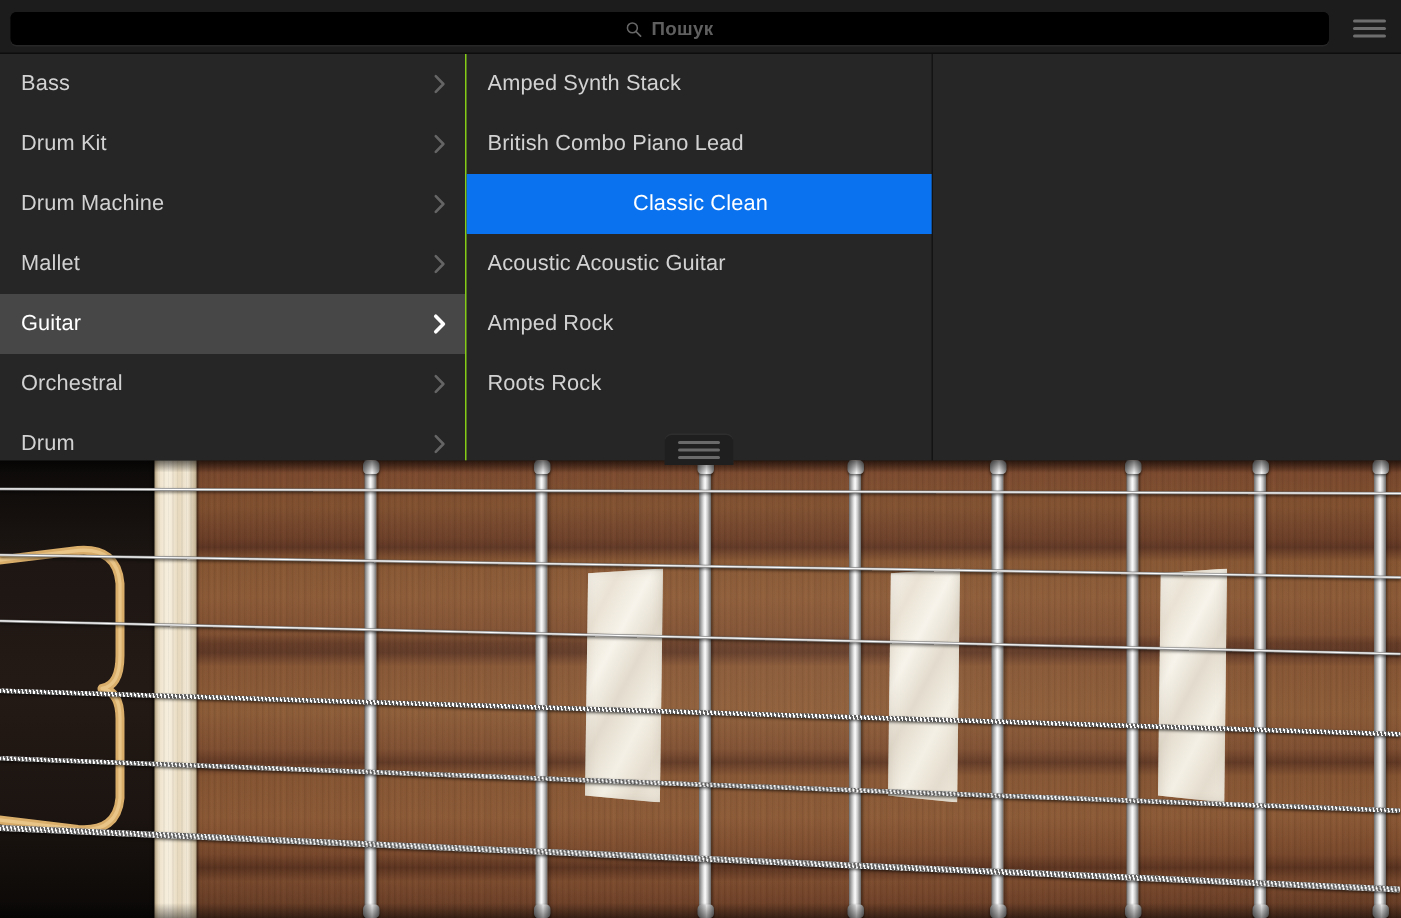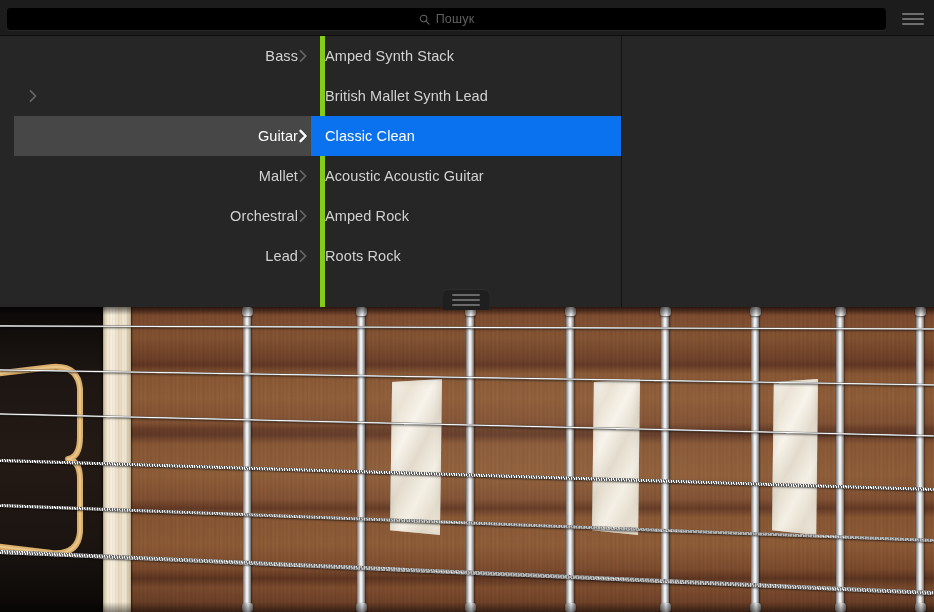--- a/index.html
+++ b/index.html
@@ -17,55 +17,55 @@
     background:#1c1c1c;
     border-bottom:1px solid #0d0d0d;
     box-sizing:border-box;
   }
   .search-field{
     position:absolute;left:7px;top:8px;width:879px;height:22px;
     background:#000;border-radius:4px;
     box-shadow:inset 0 1px 1px rgba(0,0,0,.9), 0 1px 0 rgba(255,255,255,.05);
     display:flex;align-items:center;justify-content:center;cursor:text;
   }
-  .search-inner{display:flex;align-items:center;gap:6px;opacity:.62;}
+  .search-inner{display:flex;align-items:center;gap:6px;opacity:.62;font-weight:bold;}
   .search-ico{display:block;width:11px;height:11px;}
   .search-ph{
     color:#9a9a9a;font-size:12.5px;letter-spacing:.2px;line-height:1;
   }
   .menu-btn{
     position:absolute;right:8px;top:9px;width:26px;height:19px;
     display:flex;flex-direction:column;justify-content:center;gap:3px;
     cursor:pointer;padding:0 2px;box-sizing:border-box;
   }
   .menu-btn i{display:block;height:2px;background:#6e6e6e;border-radius:1px;}
 
   
   .browser{
     position:absolute;left:0;top:36px;width:934px;height:275px;
     background:#262626;overflow:hidden;
   }
   .col{position:absolute;top:0;height:275px;box-sizing:border-box;overflow:hidden;}
-  .col-cat{left:14px;width:311px;border-right:5px solid #84cc16;text-align:right;}
+  .col-cat{left:0;width:311px;border-right:1px solid #84cc16;}
   .col-pat{left:311px;width:311px;border-right:1px solid #131313;}
   .col-det{left:622px;width:312px;background:#262626;}
 
   .row{
     position:relative;height:40px;display:flex;align-items:center;
     padding:0 12px 0 14px;box-sizing:border-box;cursor:default;
     color:#d2d2d2;font-size:14.5px;letter-spacing:.1px;
   }
   .row .lbl{flex:1 1 auto;white-space:nowrap;overflow:hidden;text-overflow:ellipsis;}
   .chev{
     flex:0 0 auto;width:10px;height:14px;opacity:.55;display:block;
   }
   .row.sel-cat{background:#474747;color:#ffffff;}
   .row.sel-cat .chev{opacity:1;}
   .row.sel-cat .chev path{stroke:#ffffff;stroke-width:2.4;}
-  .row.sel-blue{background:#0b72ef;color:#ffffff;}
+  .row.sel-blue{background:#0b72ef;color:#ffffff;text-align:center;}
   .accent-strip{
     position:absolute;right:-1px;top:0;width:3px;height:40px;background:#0b72ef;
   }
 
   
   .drag-handle{
     position:absolute;left:443px;top:254px;width:46px;height:20px;
     background:#1f1f1f;border-radius:5px 5px 0 0;
     display:flex;flex-direction:column;justify-content:center;align-items:center;gap:3px;
     cursor:ns-resize;z-index:30;
@@ -207,56 +207,63 @@
   <div class="browser">
 
     <div class="col col-cat" id="colCat">
         <div class="row">
           <span class="lbl">Bass</span>
           <svg class="chev" viewBox="0 0 10 14">
             <path d="M2.5 1.8 L7.6 7 L2.5 12.2" fill="none" stroke="#9a9a9a" stroke-width="1.7" stroke-linecap="round" stroke-linejoin="round"></path>
           </svg>
         </div>
         <div class="row">
+          <span class="lbl">Drum Kit</span>
+          <svg class="chev" viewBox="0 0 10 14">
+            <path d="M2.5 1.8 L7.6 7 L2.5 12.2" fill="none" stroke="#9a9a9a" stroke-width="1.7" stroke-linecap="round" stroke-linejoin="round"></path>
+          </svg>
+        </div>
+        <div class="row">
+          <span class="lbl">Drum Machine</span>
+          <svg class="chev" viewBox="0 0 10 14">
+            <path d="M2.5 1.8 L7.6 7 L2.5 12.2" fill="none" stroke="#9a9a9a" stroke-width="1.7" stroke-linecap="round" stroke-linejoin="round"></path>
+          </svg>
+        </div>
+        <div class="row">
+          <span class="lbl">Mallet</span>
           <svg class="chev" viewBox="0 0 10 14">
             <path d="M2.5 1.8 L7.6 7 L2.5 12.2" fill="none" stroke="#9a9a9a" stroke-width="1.7" stroke-linecap="round" stroke-linejoin="round"></path>
           </svg>
         </div>
         <div class="row sel-cat">
           <span class="lbl">Guitar</span>
           <svg class="chev" viewBox="0 0 10 14">
             <path d="M2.5 1.8 L7.6 7 L2.5 12.2" fill="none" stroke="#9a9a9a" stroke-width="1.7" stroke-linecap="round" stroke-linejoin="round"></path>
           </svg>
         </div>
         <div class="row">
-          <span class="lbl">Mallet</span>
-          <svg class="chev" viewBox="0 0 10 14">
-            <path d="M2.5 1.8 L7.6 7 L2.5 12.2" fill="none" stroke="#9a9a9a" stroke-width="1.7" stroke-linecap="round" stroke-linejoin="round"></path>
-          </svg>
-        </div>
-        <div class="row">
           <span class="lbl">Orchestral</span>
           <svg class="chev" viewBox="0 0 10 14">
             <path d="M2.5 1.8 L7.6 7 L2.5 12.2" fill="none" stroke="#9a9a9a" stroke-width="1.7" stroke-linecap="round" stroke-linejoin="round"></path>
           </svg>
         </div>
         <div class="row">
-          <span class="lbl">Lead</span>
+          <span class="lbl">Drum</span>
           <svg class="chev" viewBox="0 0 10 14">
             <path d="M2.5 1.8 L7.6 7 L2.5 12.2" fill="none" stroke="#9a9a9a" stroke-width="1.7" stroke-linecap="round" stroke-linejoin="round"></path>
           </svg>
         </div>
       </div>
 
     <div class="col col-pat" id="colPat">
         <div class="row">
           <span class="lbl">Amped Synth Stack</span>
         </div>
         <div class="row">
-          <span class="lbl">British Mallet Synth Lead</span>
+          <span class="lbl">British Combo Piano Lead</span>
         </div>
         <div class="row sel-blue">
           <span class="lbl">Classic Clean</span>
           <div class="accent-strip" style="background: rgb(11, 114, 239);"></div>
         </div>
         <div class="row">
           <span class="lbl">Acoustic Acoustic Guitar</span>
         </div>
         <div class="row">
           <span class="lbl">Amped Rock</span>

